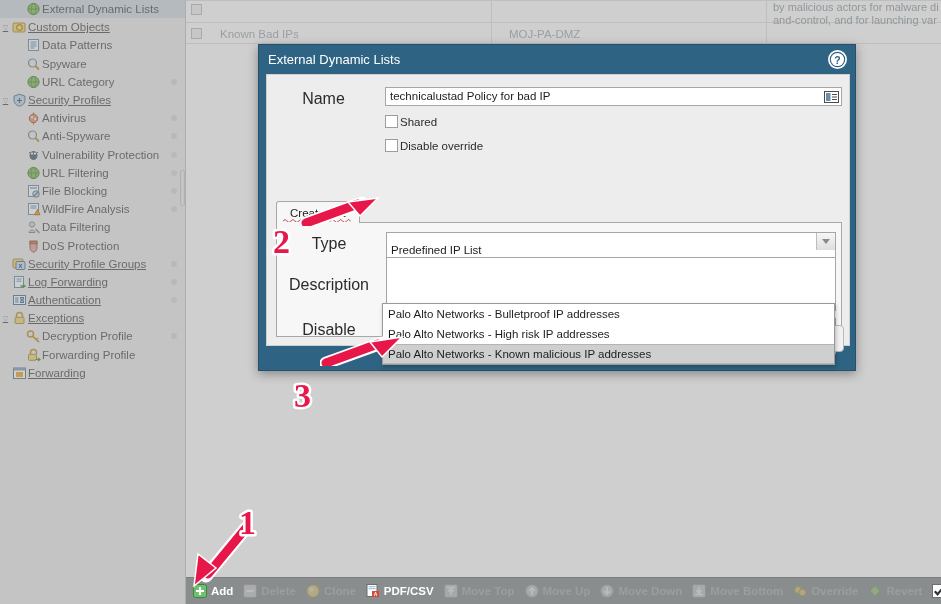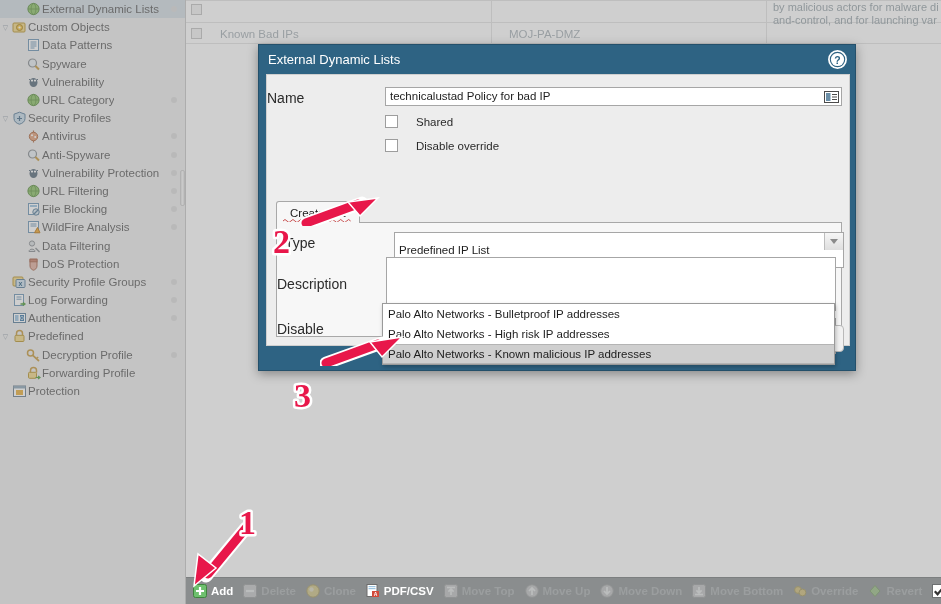--- a/index.html
+++ b/index.html
@@ -52,21 +52,21 @@
     display: inline-block;
   }
   .nav-ico svg { display:block; margin: 0 auto; }
   .nav-label { overflow: hidden; text-overflow: clip; }
   .nav-dot {
     position: absolute; right: 8px; top: 50%;
     transform: translateY(-50%);
     width: 6px; height: 6px; border-radius: 50%;
     background: #dcdcdc;
   }
-  .ind-0 { padding-left: 0px; }
+  .ind-0 { padding-left: 0px; text-decoration: underline; }
   .ind-1 { padding-left: 14px; }
 
   
   #splitter {
     position: absolute; left: 180px; top: 170px;
     width: 5px; height: 36px;
     background: linear-gradient(to right,#e2e2e2,#f6f6f6,#e2e2e2);
     border: 1px solid #d0d0d0;
     border-radius: 2px;
     z-index: 5;
@@ -172,43 +172,43 @@
     background: #ededed;
     border: 1px solid #cfcfcf;
   }
 
   .field-row {
     position: absolute;
     display: flex;
     align-items: flex-start;
   }
   .field-label {
-    font-size: 14px;
+    font-size: 16px;
     color: #2b2b2b;
-    text-align: left;
+    text-align: center;
     padding-top: 3px;
   }
   .txt-input {
     border: 1px solid #a6a6a6;
     background: #ffffff;
     font-size: 11.5px;
     color: #1d1d1d;
     padding: 2px 4px;
     height: 19px;
     line-height: 15px;
     display: flex; align-items: center;
     position: relative;
   }
   .input-addon {
     position: absolute; right: 2px; top: 2px;
     width: 15px; height: 14px;
   }
   .ckrow {
     position: absolute;
-    display: flex; align-items: center; gap: 18px;
+    display: flex; align-items: center; gap: 2px;
     font-size: 11.5px; color: #2b2b2b;
   }
   .ckbox {
     width: 13px; height: 13px;
     border: 1px solid #9d9d9d;
     background: #ffffff;
   }
 
   
   #tabs {
@@ -394,87 +394,74 @@
               <circle cx="6.5" cy="6" r="4" fill="#e7eef3" stroke="#8a8f93" stroke-width="1.2"></circle>
               <line x1="9.4" y1="9" x2="13" y2="12.5" stroke="#c79a3e" stroke-width="2"></line>
             </svg>
           </span>
           <span class="nav-label">Spyware</span>
         </div>
         <div class="nav-item ind-1">
           <span class="nav-twisty"></span>
           <span class="nav-ico">
             <svg width="15" height="14" viewBox="0 0 15 14">
+              <circle cx="7.5" cy="7" r="5.6" fill="#8fc46a" stroke="#5b8f3f"></circle>
+              <ellipse cx="7.5" cy="7" rx="2.4" ry="5.6" fill="none" stroke="#5b8f3f" stroke-width="0.7"></ellipse>
+              <line x1="2" y1="7" x2="13" y2="7" stroke="#5b8f3f" stroke-width="0.7"></line>
+            </svg>
+          </span>
+          <span class="nav-label">URL Category</span>
+          <span class="nav-dot"></span>
+        </div>
+        <div class="nav-item ind-0">
+          <span class="nav-twisty">▽</span>
+          <span class="nav-ico">
+            <svg width="15" height="14" viewBox="0 0 15 14">
+              <path d="M7.5 1.2 L13 3.2 V7.5 C13 10.5 10.5 12.4 7.5 13.2 C4.5 12.4 2 10.5 2 7.5 V3.2 Z" fill="#c9dbe8" stroke="#5a7f9c"></path>
+              <path d="M5 7.5 L10 7.5 M7.5 5 L7.5 10" stroke="#4a6f8c" stroke-width="1.2"></path>
+            </svg>
+          </span>
+          <span class="nav-label">Security Profiles</span>
+        </div>
+        <div class="nav-item ind-1">
+          <span class="nav-twisty"></span>
+          <span class="nav-ico">
+            <svg width="15" height="14" viewBox="0 0 15 14">
+              <circle cx="7.5" cy="7.5" r="4.2" fill="#e2a07a" stroke="#b06a42"></circle>
+              <circle cx="6" cy="6.2" r="1" fill="#ffffff"></circle>
+              <circle cx="9.2" cy="8" r="1" fill="#ffffff"></circle>
+              <line x1="7.5" y1="1.5" x2="7.5" y2="3.3" stroke="#b06a42" stroke-width="1.2"></line>
+              <line x1="7.5" y1="11.7" x2="7.5" y2="13.5" stroke="#b06a42" stroke-width="1.2"></line>
+            </svg>
+          </span>
+          <span class="nav-label">Antivirus</span>
+          <span class="nav-dot"></span>
+        </div>
+        <div class="nav-item ind-1">
+          <span class="nav-twisty"></span>
+          <span class="nav-ico">
+            <svg width="15" height="14" viewBox="0 0 15 14">
+              <circle cx="6.5" cy="6" r="4" fill="#e7eef3" stroke="#8a8f93" stroke-width="1.2"></circle>
+              <line x1="9.4" y1="9" x2="13" y2="12.5" stroke="#c79a3e" stroke-width="2"></line>
+            </svg>
+          </span>
+          <span class="nav-label">Anti-Spyware</span>
+          <span class="nav-dot"></span>
+        </div>
+        <div class="nav-item ind-1">
+          <span class="nav-twisty"></span>
+          <span class="nav-ico">
+            <svg width="15" height="14" viewBox="0 0 15 14">
               <ellipse cx="7.5" cy="7.5" rx="4" ry="4.6" fill="#5a6d7c"></ellipse>
               <circle cx="6" cy="5.6" r="1.1" fill="#ffffff"></circle>
               <circle cx="9" cy="5.6" r="1.1" fill="#ffffff"></circle>
               <line x1="3" y1="4" x2="5" y2="6" stroke="#5a6d7c" stroke-width="1"></line>
               <line x1="12" y1="4" x2="10" y2="6" stroke="#5a6d7c" stroke-width="1"></line>
             </svg>
           </span>
-          <span class="nav-label">Vulnerability</span>
-        </div>
-        <div class="nav-item ind-1">
-          <span class="nav-twisty"></span>
-          <span class="nav-ico">
-            <svg width="15" height="14" viewBox="0 0 15 14">
-              <circle cx="7.5" cy="7" r="5.6" fill="#8fc46a" stroke="#5b8f3f"></circle>
-              <ellipse cx="7.5" cy="7" rx="2.4" ry="5.6" fill="none" stroke="#5b8f3f" stroke-width="0.7"></ellipse>
-              <line x1="2" y1="7" x2="13" y2="7" stroke="#5b8f3f" stroke-width="0.7"></line>
-            </svg>
-          </span>
-          <span class="nav-label">URL Category</span>
-          <span class="nav-dot"></span>
-        </div>
-        <div class="nav-item ind-0">
-          <span class="nav-twisty">▽</span>
-          <span class="nav-ico">
-            <svg width="15" height="14" viewBox="0 0 15 14">
-              <path d="M7.5 1.2 L13 3.2 V7.5 C13 10.5 10.5 12.4 7.5 13.2 C4.5 12.4 2 10.5 2 7.5 V3.2 Z" fill="#c9dbe8" stroke="#5a7f9c"></path>
-              <path d="M5 7.5 L10 7.5 M7.5 5 L7.5 10" stroke="#4a6f8c" stroke-width="1.2"></path>
-            </svg>
-          </span>
-          <span class="nav-label">Security Profiles</span>
-        </div>
-        <div class="nav-item ind-1">
-          <span class="nav-twisty"></span>
-          <span class="nav-ico">
-            <svg width="15" height="14" viewBox="0 0 15 14">
-              <circle cx="7.5" cy="7.5" r="4.2" fill="#e2a07a" stroke="#b06a42"></circle>
-              <circle cx="6" cy="6.2" r="1" fill="#ffffff"></circle>
-              <circle cx="9.2" cy="8" r="1" fill="#ffffff"></circle>
-              <line x1="7.5" y1="1.5" x2="7.5" y2="3.3" stroke="#b06a42" stroke-width="1.2"></line>
-              <line x1="7.5" y1="11.7" x2="7.5" y2="13.5" stroke="#b06a42" stroke-width="1.2"></line>
-            </svg>
-          </span>
-          <span class="nav-label">Antivirus</span>
-          <span class="nav-dot"></span>
-        </div>
-        <div class="nav-item ind-1">
-          <span class="nav-twisty"></span>
-          <span class="nav-ico">
-            <svg width="15" height="14" viewBox="0 0 15 14">
-              <circle cx="6.5" cy="6" r="4" fill="#e7eef3" stroke="#8a8f93" stroke-width="1.2"></circle>
-              <line x1="9.4" y1="9" x2="13" y2="12.5" stroke="#c79a3e" stroke-width="2"></line>
-            </svg>
-          </span>
-          <span class="nav-label">Anti-Spyware</span>
-          <span class="nav-dot"></span>
-        </div>
-        <div class="nav-item ind-1">
-          <span class="nav-twisty"></span>
-          <span class="nav-ico">
-            <svg width="15" height="14" viewBox="0 0 15 14">
-              <ellipse cx="7.5" cy="7.5" rx="4" ry="4.6" fill="#5a6d7c"></ellipse>
-              <circle cx="6" cy="5.6" r="1.1" fill="#ffffff"></circle>
-              <circle cx="9" cy="5.6" r="1.1" fill="#ffffff"></circle>
-              <line x1="3" y1="4" x2="5" y2="6" stroke="#5a6d7c" stroke-width="1"></line>
-              <line x1="12" y1="4" x2="10" y2="6" stroke="#5a6d7c" stroke-width="1"></line>
-            </svg>
-          </span>
           <span class="nav-label">Vulnerability Protection</span>
           <span class="nav-dot"></span>
         </div>
         <div class="nav-item ind-1">
           <span class="nav-twisty"></span>
           <span class="nav-ico">
             <svg width="15" height="14" viewBox="0 0 15 14">
               <circle cx="7.5" cy="7" r="5.6" fill="#8fc46a" stroke="#5b8f3f"></circle>
               <ellipse cx="7.5" cy="7" rx="2.4" ry="5.6" fill="none" stroke="#5b8f3f" stroke-width="0.7"></ellipse>
               <line x1="2" y1="7" x2="13" y2="7" stroke="#5b8f3f" stroke-width="0.7"></line>
@@ -569,21 +556,21 @@
           <span class="nav-dot"></span>
         </div>
         <div class="nav-item ind-0">
           <span class="nav-twisty">▽</span>
           <span class="nav-ico">
             <svg width="15" height="14" viewBox="0 0 15 14">
               <path d="M4.5 6.5 V4.6 A3 3 0 0 1 10.5 4.6 V6.5" fill="none" stroke="#c79a3e" stroke-width="1.5"></path>
               <rect x="3" y="6.3" width="9" height="6.2" rx="1" fill="#f2d98a" stroke="#b8952f"></rect>
             </svg>
           </span>
-          <span class="nav-label">Predefined</span>
+          <span class="nav-label">Exceptions</span>
         </div>
         <div class="nav-item ind-1">
           <span class="nav-twisty"></span>
           <span class="nav-ico">
             <svg width="15" height="14" viewBox="0 0 15 14">
               <circle cx="4.5" cy="5" r="3" fill="none" stroke="#c79a3e" stroke-width="1.5"></circle>
               <line x1="6.5" y1="7.2" x2="13" y2="13" stroke="#c79a3e" stroke-width="1.7"></line>
               <line x1="10.5" y1="10.5" x2="12.2" y2="9" stroke="#c79a3e" stroke-width="1.4"></line>
             </svg>
           </span>
@@ -603,21 +590,21 @@
         </div>
         <div class="nav-item ind-0">
           <span class="nav-twisty"></span>
           <span class="nav-ico">
             <svg width="15" height="14" viewBox="0 0 15 14">
               <rect x="1.5" y="2" width="12" height="10.5" fill="#ffffff" stroke="#6a7d8c"></rect>
               <rect x="1.5" y="2" width="12" height="2.5" fill="#8fa7b8"></rect>
               <rect x="4" y="6" width="7" height="5" fill="#e8ae3a"></rect>
             </svg>
           </span>
-          <span class="nav-label">Protection</span>
+          <span class="nav-label">Forwarding</span>
         </div>
       </div>
   </div>
   <div id="splitter"></div>
 
   <div id="scrim"></div>
 
   <div id="bottom-bar">
     <div id="tb-buttons" style="display:flex;align-items:center;">
         <div class="tb-btn">
@@ -772,21 +759,21 @@
         <div class="tab active">
           <span>Create List</span>
           <svg class="squiggle" viewBox="0 0 70 4" preserveAspectRatio="none">
             <path d="M0 3 Q2 0 4 3 T8 3 T12 3 T16 3 T20 3 T24 3 T28 3 T32 3 T36 3 T40 3 T44 3 T48 3 T52 3 T56 3 T60 3 T64 3 T68 3" stroke="#c23b3b" stroke-width="0.9" fill="none"></path>
           </svg>
         </div>
       </div>
 
       <div id="tab-panel">
 
-        <div class="field-row" style="left:8px; top:9px; width:100%;">
+        <div class="field-row" style="left:0px; top:9px; width:100%;">
           <div class="field-label" style="width:104px;">Type</div>
           <div class="sel-input" style="margin-left:5px; width:450px;">
             <span>Predefined IP List</span>
             <span class="sel-arrow">
                 <span class="chev"></span>
               </span>
           </div>
         </div>
 
         <div class="field-row" style="left:0px; top:34px; width:100%;">

